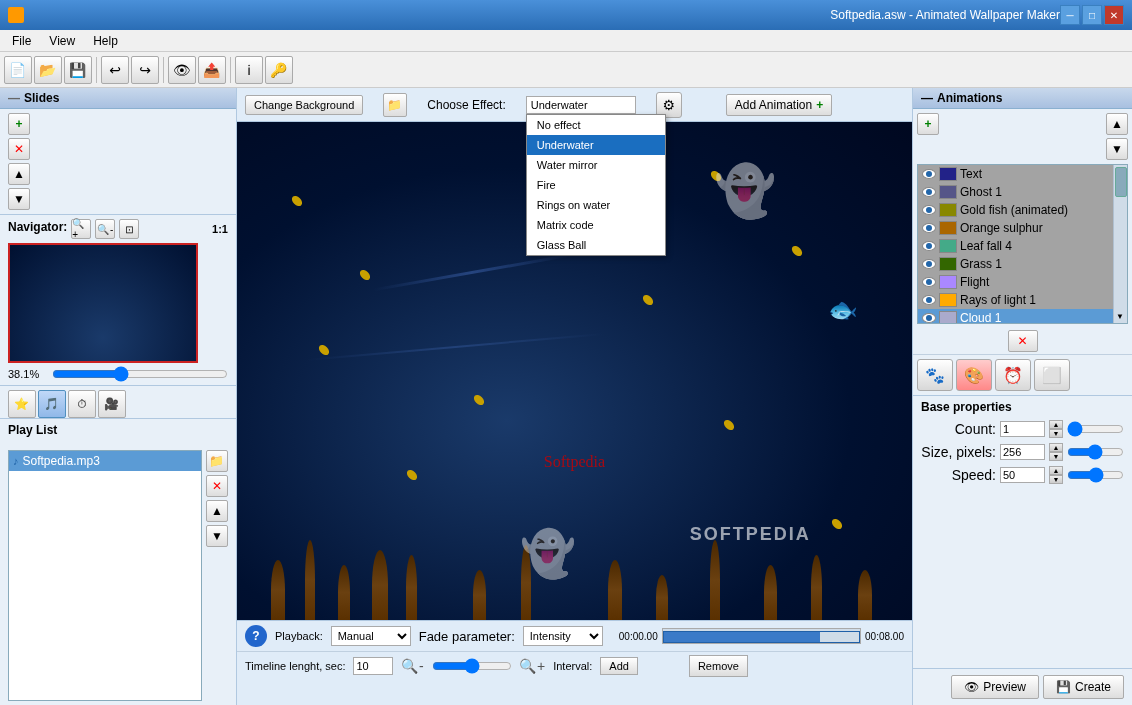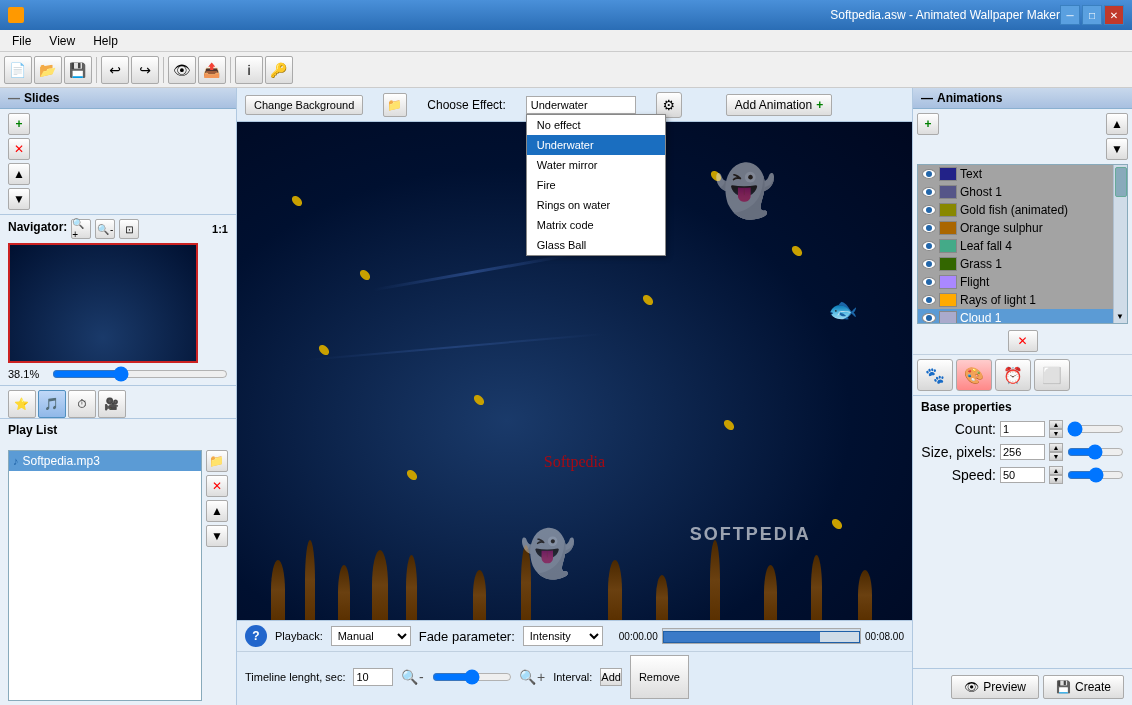--- a/index.html
+++ b/index.html
@@ -279,26 +279,26 @@
       display: flex; align-items: center; gap: 8px; padding: 3px 8px;
     }
     .timeline-label { font-size: 11px; }
     #timeline-input {
       width: 40px; border: 1px solid #aaa; padding: 2px; font-size: 11px;
     }
     .zoom-icon { cursor: pointer; font-size: 14px; color: #555; }
     #zoom-track { flex: 1; max-width: 80px; }
     .interval-label { font-size: 11px; }
     .add-btn {
-      padding: 2px 0; background: linear-gradient(to bottom, #fff, #ddd);
+      padding: 2px 8px; background: linear-gradient(to bottom, #fff, #ddd);
       border: 1px solid #aaa; cursor: pointer; font-size: 11px;
     }
     .remove-btn {
-      padding: 15px 8px; background: linear-gradient(to bottom, #fff, #ddd);
-      border: 1px solid #aaa; cursor: pointer; font-size: 11px;
+      padding: 4px 8px; background: linear-gradient(to bottom, #fff, #ddd);
+      border: 1px solid #aaa; cursor: pointer; font-size: 11px; margin-left: 43px;
     }
 
     
     #right-panel {
       width: 220px;
       background: #e8f0f8;
       border-left: 1px solid #b0c8e0;
       display: flex;
       flex-direction: column;
     }

